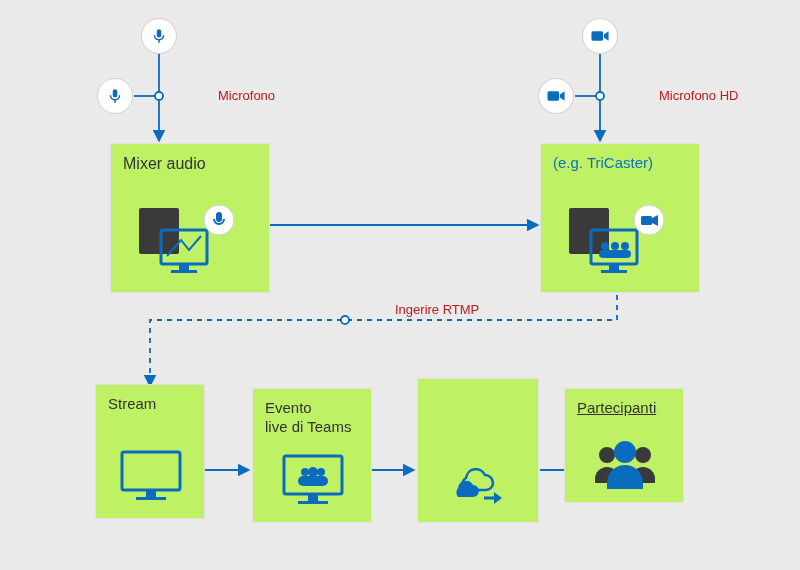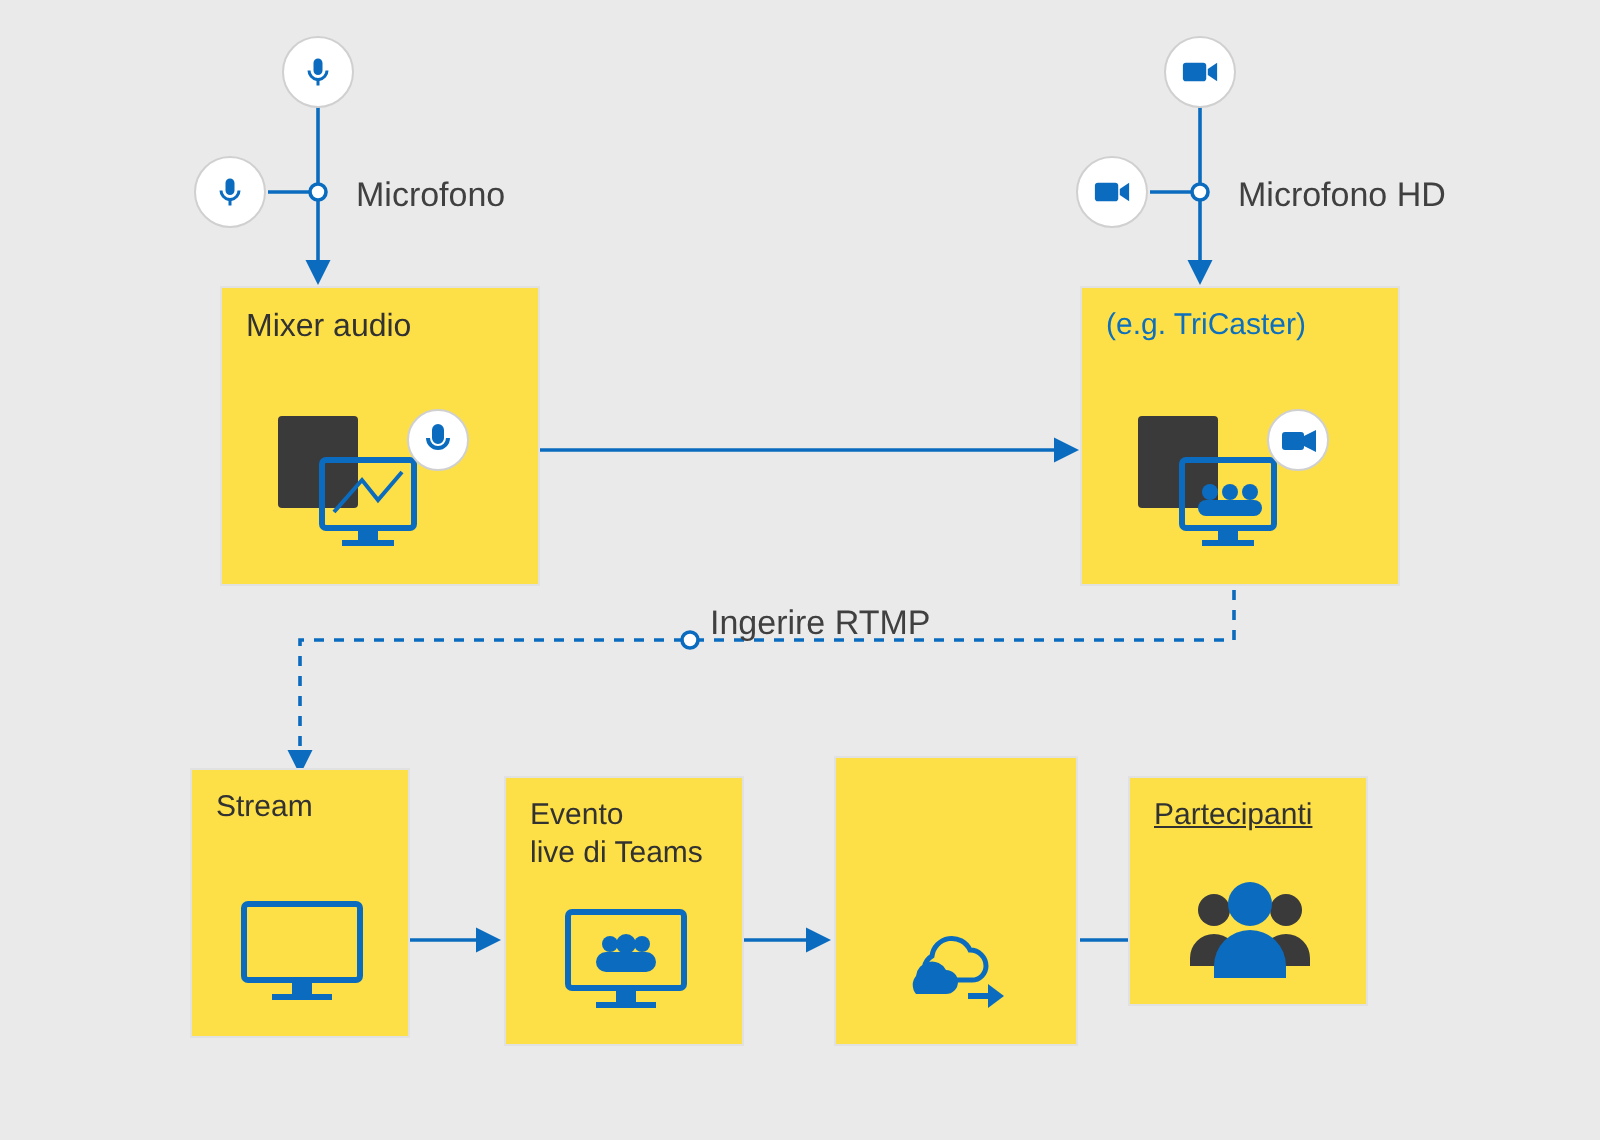--- a/index.html
+++ b/index.html
@@ -6,41 +6,42 @@
   body {
     width: 800px;
     height: 570px;
     background: #eaeaea;
     font-family: "Segoe UI", Arial, sans-serif;
     position: relative;
     color: #323232;
   }
   .box {
     position: absolute;
-    background: #fde047;
+    background: #bef264;
     border: 1px solid #e1e1e1;
     box-sizing: border-box;
     padding: 10px 12px 8px 12px;
   }
   .box .title {
     font-size: 16px;
     line-height: 1.25;
   }
   .box .subtitle {
     font-size: 15px;
     color: #0d6fbd;
   }
   .small-box .title {
     font-size: 15px;
     text-align: left;
   }
   .label {
     position: absolute;
-    font-size: 17px;
-    color: #404040;
+    font-size: 13px;
+    color: #b91c1c;
+    margin-left: 40px;
   }
   .circle-icon {
     position: absolute;
     width: 36px;
     height: 36px;
     border-radius: 50%;
     background: #ffffff;
     border: 1px solid #d0d0d0;
     display: flex;
     align-items: center;

